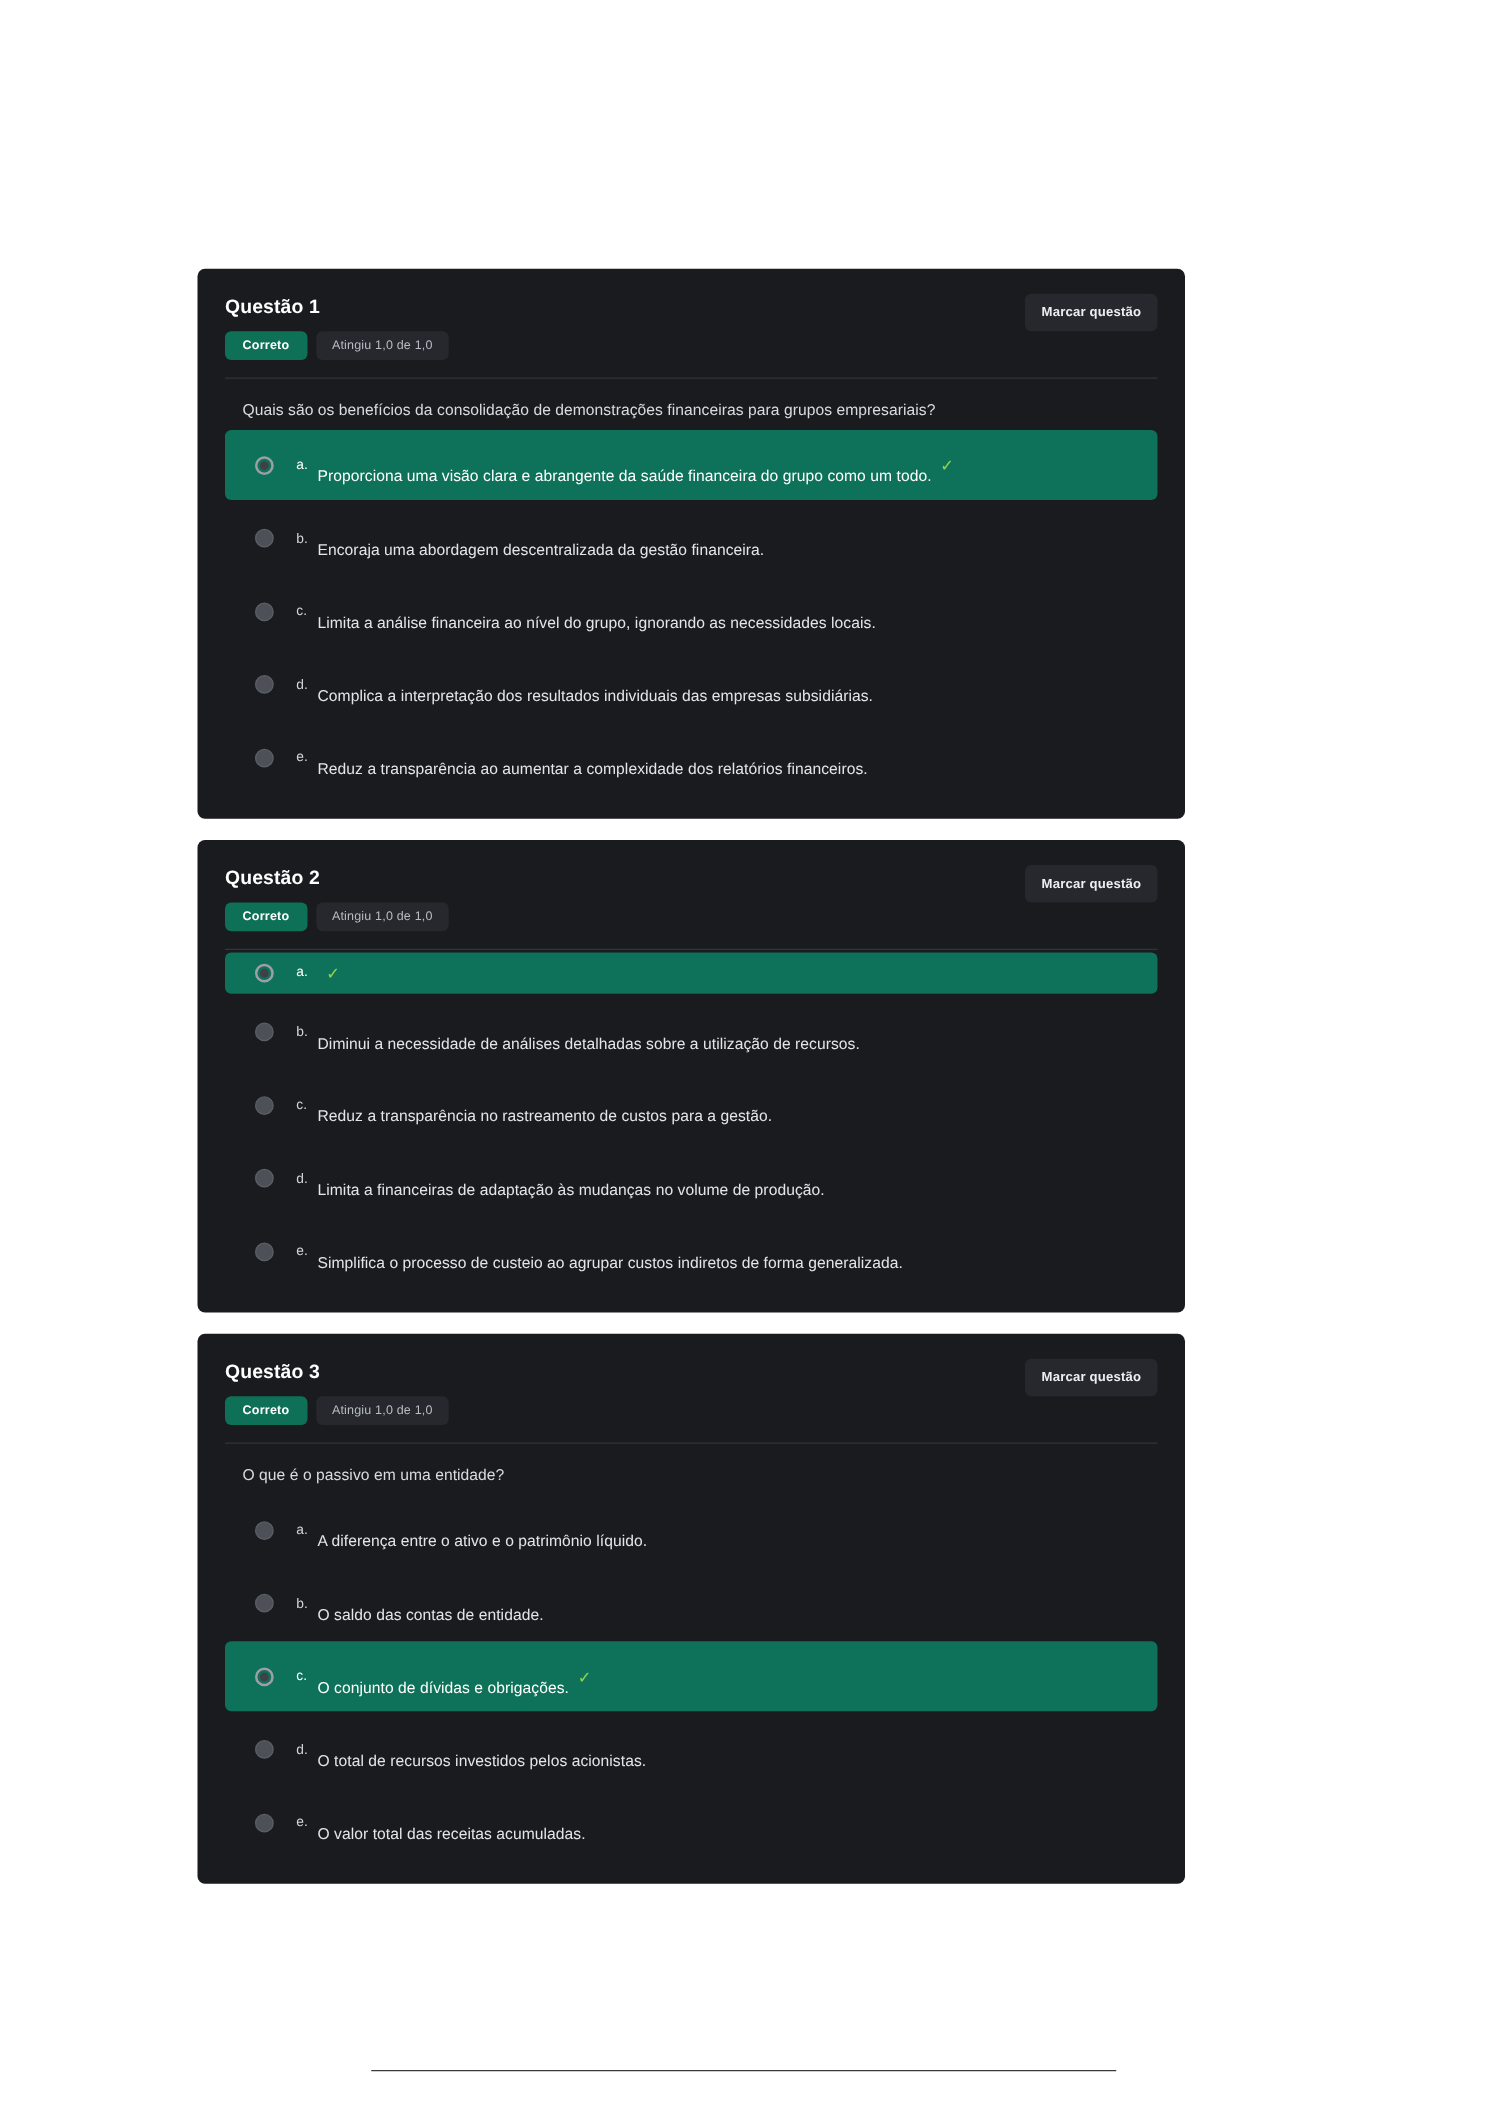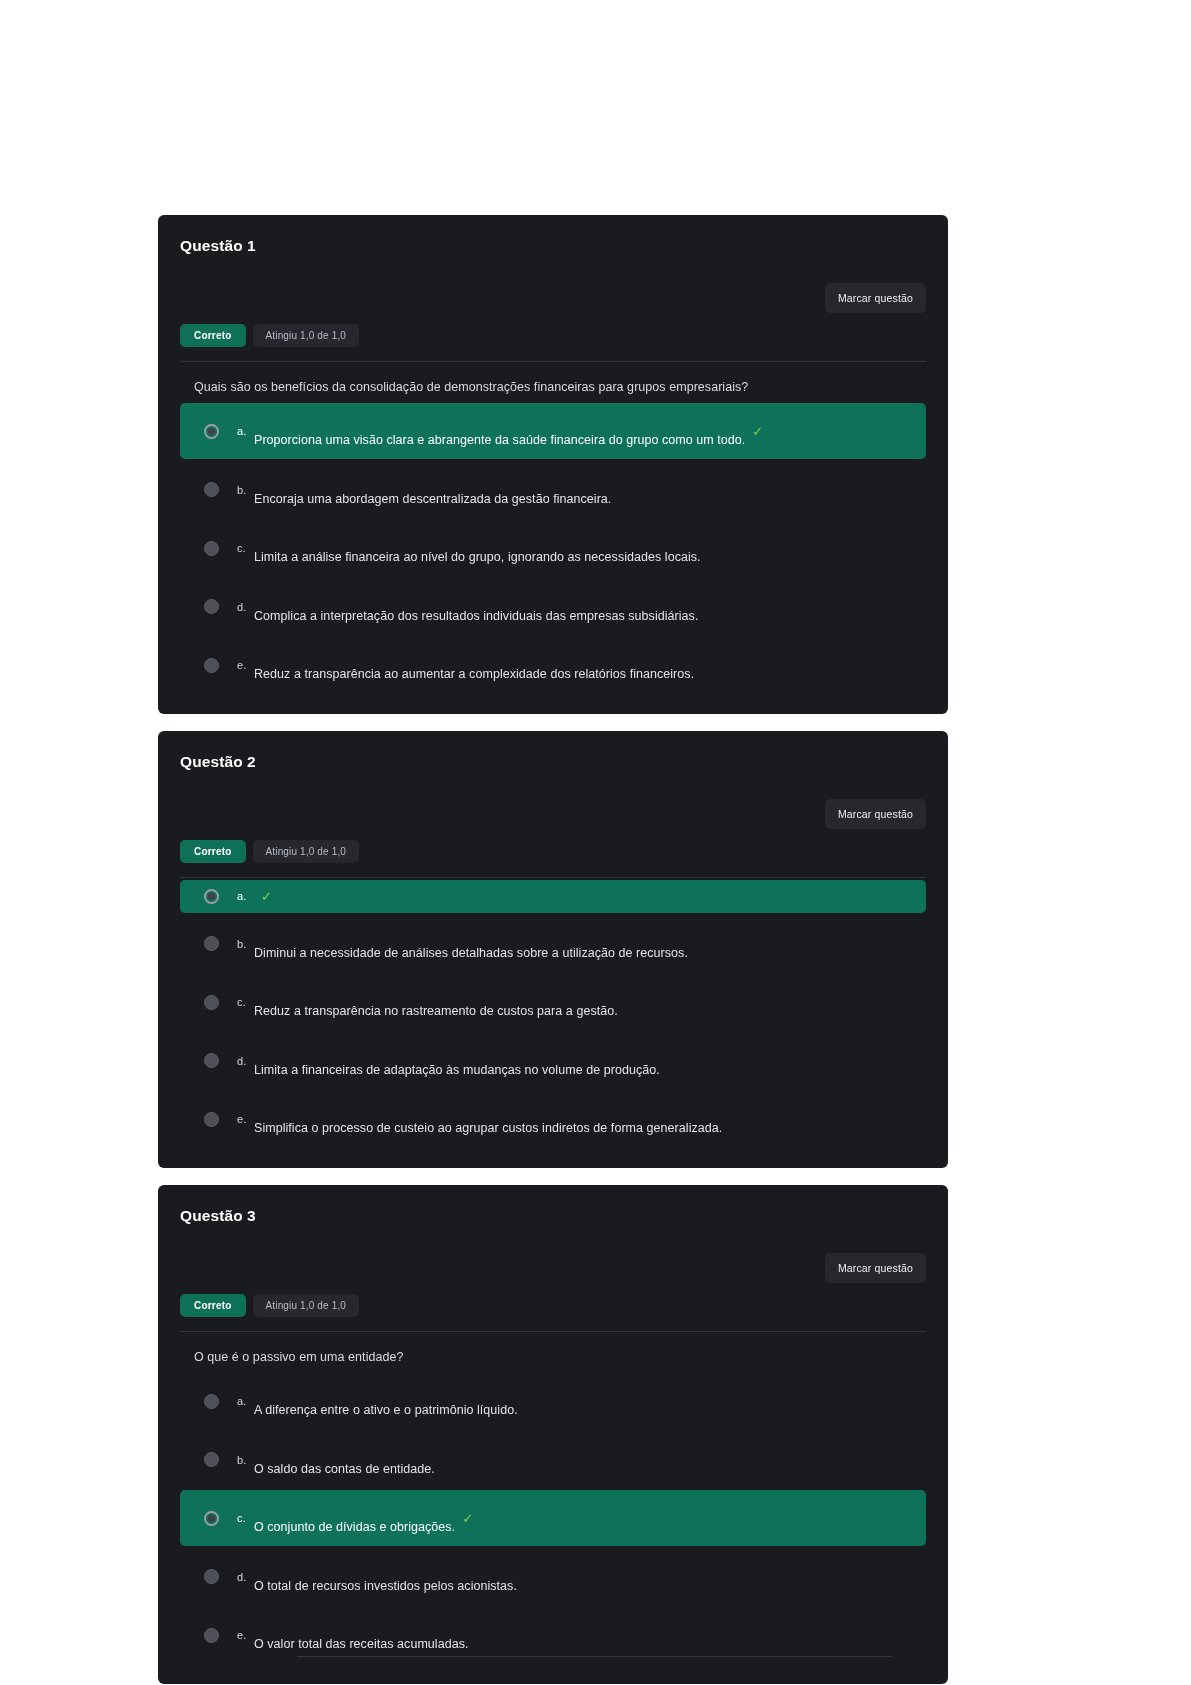--- a/index.html
+++ b/index.html
@@ -53,36 +53,35 @@
     font-weight: bold;
     letter-spacing: 0.1px;
     line-height: 1.2;
     padding-top: 2px;
   }
 
   .mark-btn {
     background: #26282d;
     color: #eceef2;
     font-size: 10.5px;
-    font-weight: normal;
+    font-weight: bold;
     letter-spacing: 0.15px;
     border: none;
     border-radius: 5px;
     padding: 9px 13px;
     cursor: pointer;
     white-space: nowrap;
     font-family: "Liberation Sans", sans-serif;
-    margin-top: 48px;
   }
 
   .q-badges {
     display: flex;
     align-items: center;
     gap: 7px;
-    margin-top: 11px;
+    margin-top: 0;
   }
 
   .badge-correct {
     background: #0f7058;
     color: #ffffff;
     font-size: 10px;
     font-weight: bold;
     letter-spacing: 0.2px;
     border-radius: 5px;
     padding: 6px 14px;

